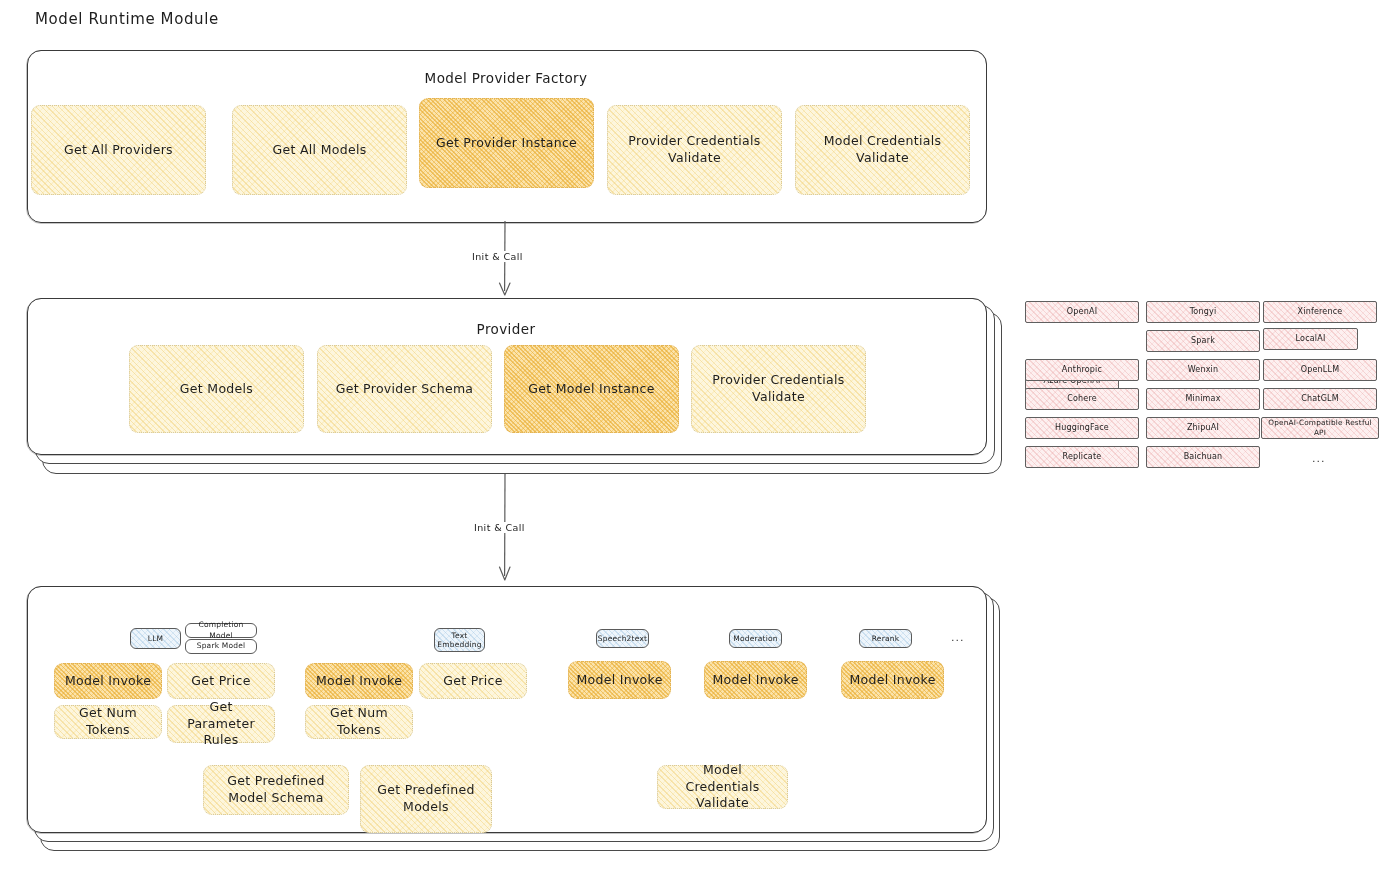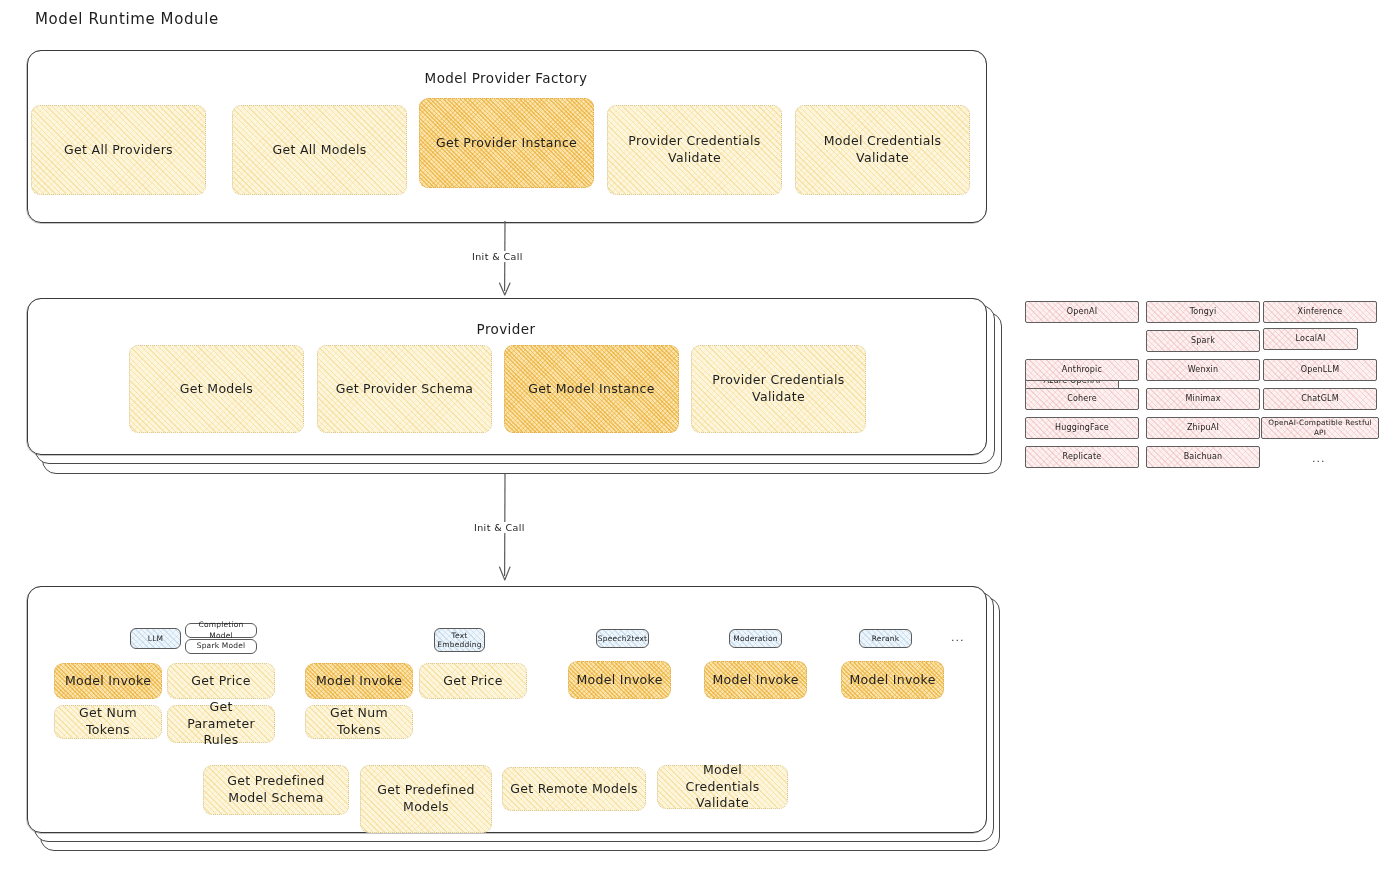--- a/index.html
+++ b/index.html
@@ -293,20 +293,17 @@
   </div>
 
   <div class="ellipsis" style="left:951px;top:631px;z-index:3;">...</div>
 
   <div class="card fill-light" style="left:203px;top:765px;width:146px;height:50px;z-index:3;">
     <span>Get Predefined Model Schema</span>
   </div>
   <div class="card fill-light" style="left:360px;top:765px;width:132px;height:68px;z-index:3;">
     <span>Get Predefined Models</span>
   </div>
-  <div class="card fill-light" style="left:502px;top:767px;width:144px;height:44px;z-index:3;">
-    <span>Get Remote Models</span>
-  </div>
   <div class="card fill-light" style="left:657px;top:765px;width:131px;height:44px;z-index:3;">
     <span>Model Credentials Validate</span>
   </div>
 
 </div>
 
 </body></html>

